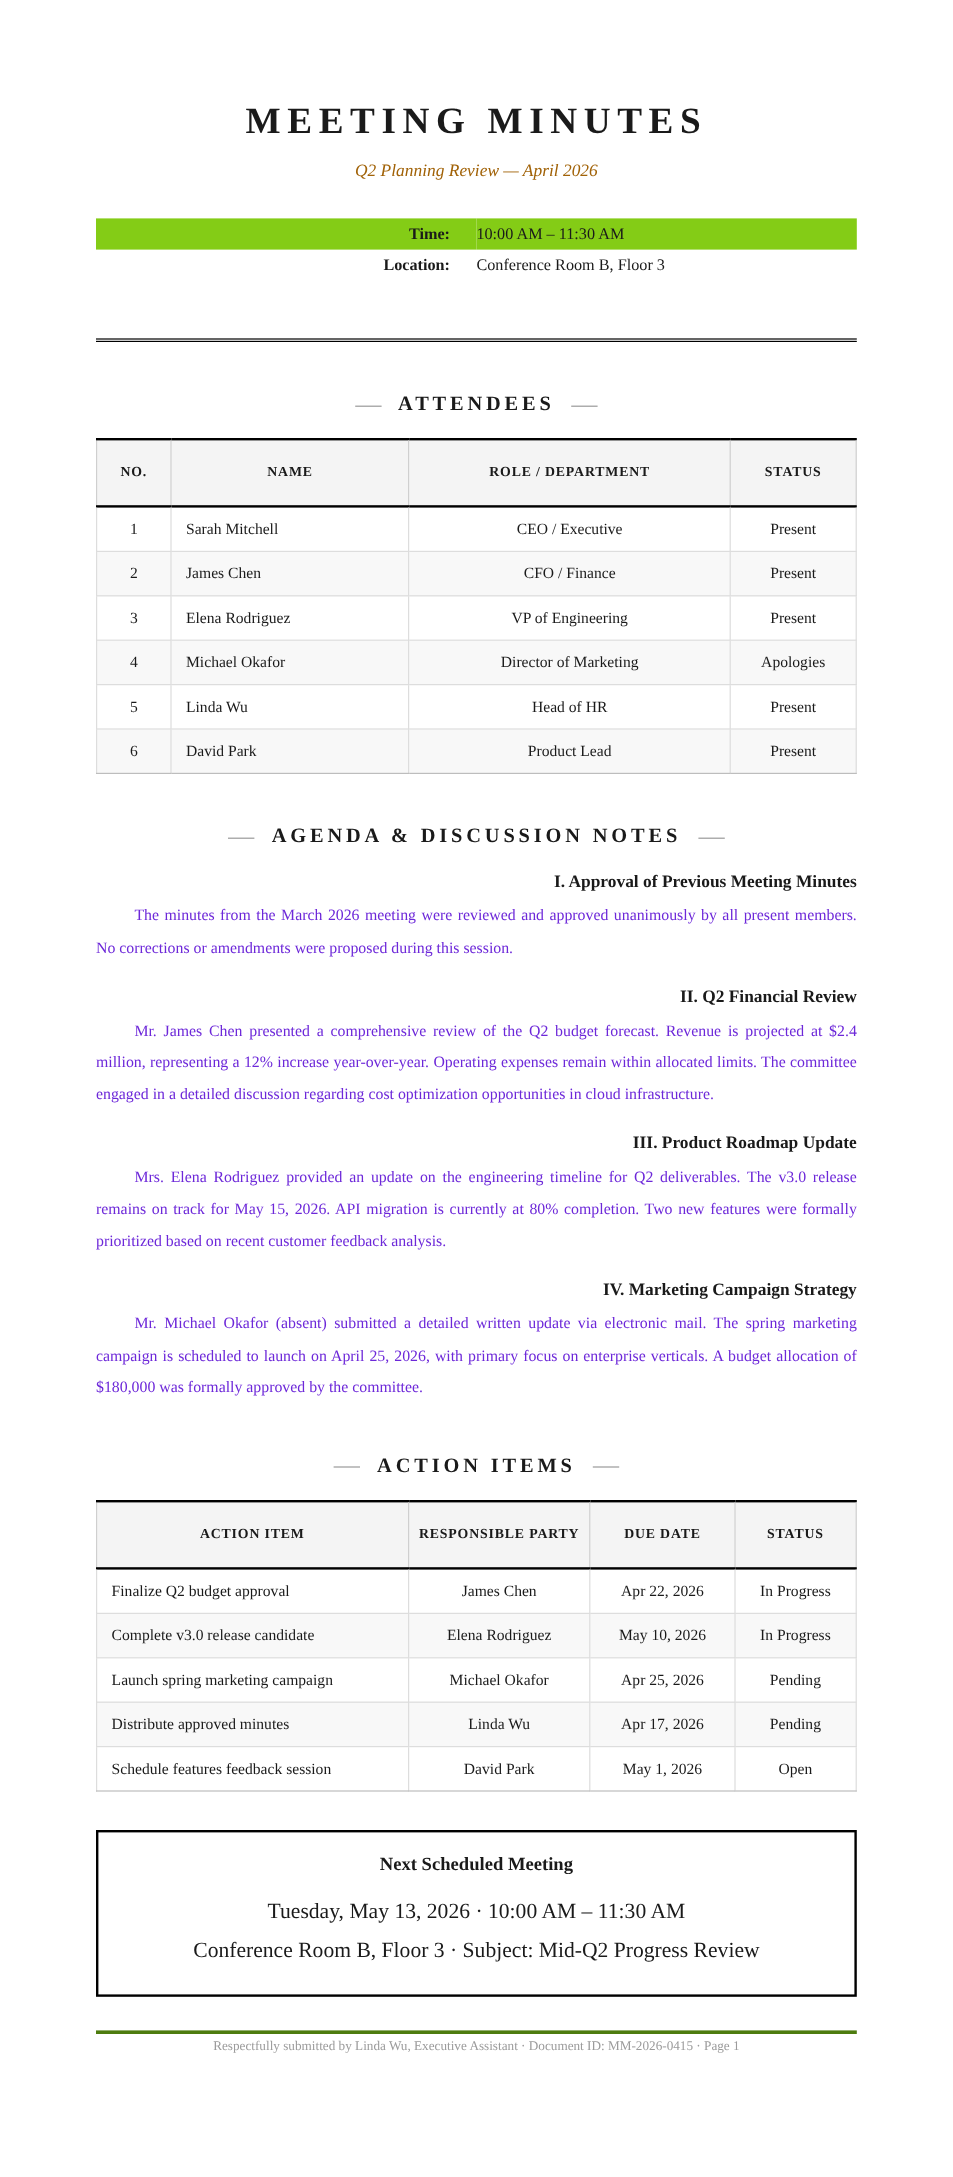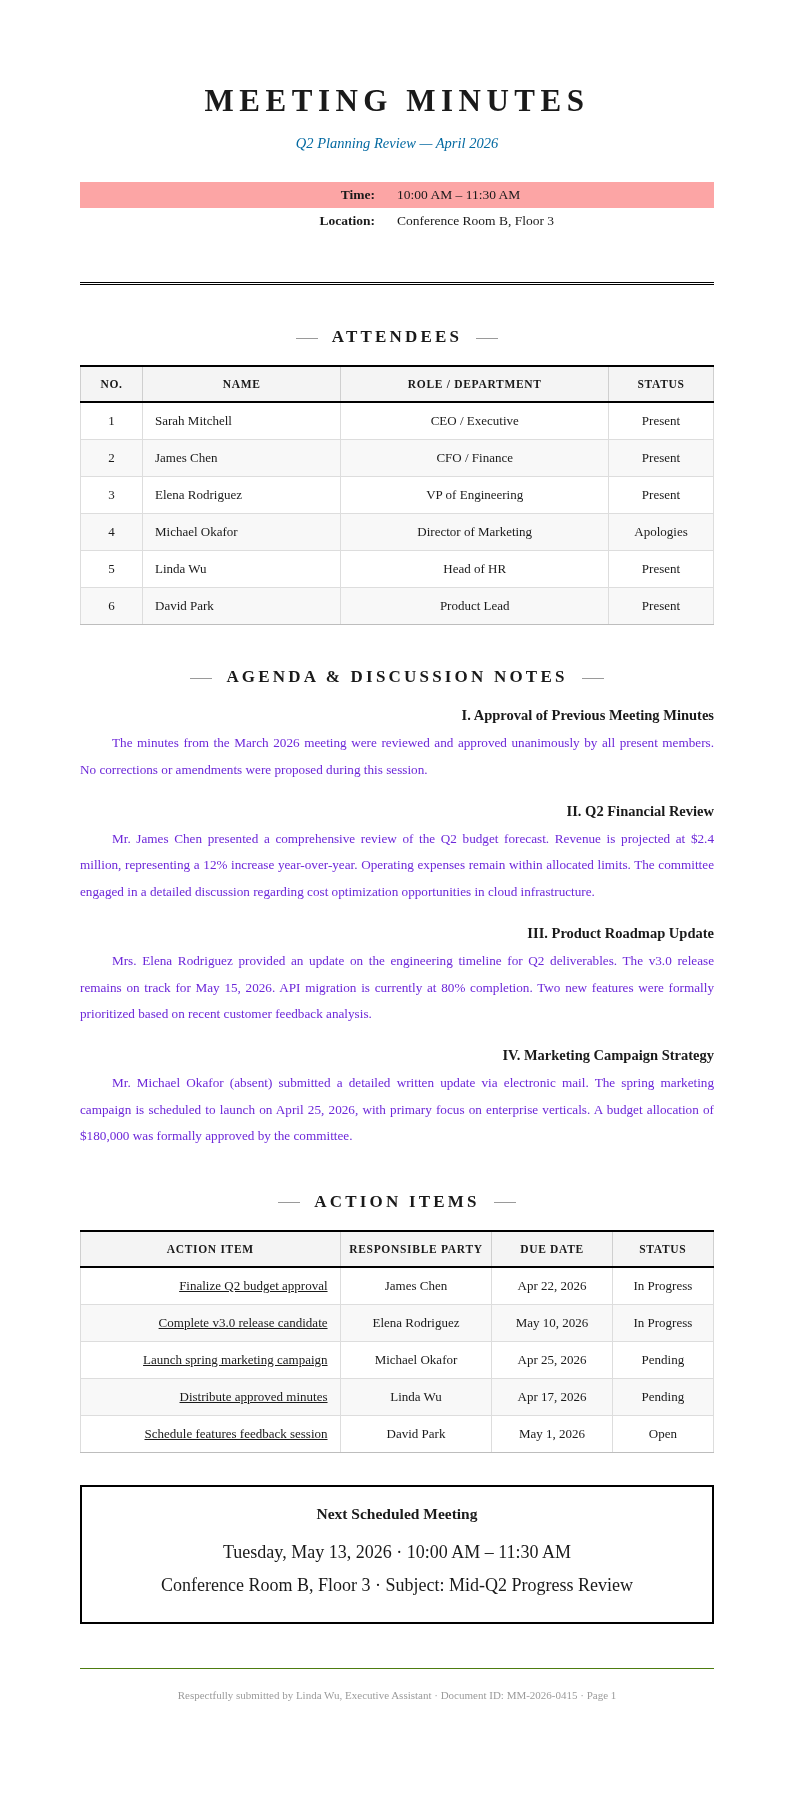--- a/index.html
+++ b/index.html
@@ -19,26 +19,26 @@
     font-size: 31px;
     font-weight: bold;
     letter-spacing: 5.5px;
     margin: 12px 0 0 0;
     line-height: 1.2;
   }
   .doc-subtitle {
     text-align: center;
     font-style: italic;
     font-size: 14.5px;
-    color: #0369a1;
+    color: #a16207;
     margin: 16px 0 0 0;
   }
 
   .meta { margin: 30px auto 0 auto; width: 100%; border-collapse: collapse; }
-  .meta tr.striped { background: #fca5a5; }
+  .meta tr.striped { background: #84cc16; }
   .meta td { padding: 5px 0; font-size: 13.5px; }
   .meta td.label {
     width: 50%;
     text-align: right;
     font-weight: bold;
     padding-right: 22px;
     white-space: nowrap;
   }
   .meta td.value { width: 50%; text-align: left; }
 
@@ -74,41 +74,41 @@
   }
   table.grid thead th {
     background: #f4f4f4;
     border-top: 2.2px solid #000;
     border-bottom: 2.2px solid #000;
     border-left: 1px solid #cfcfcf;
     border-right: 1px solid #cfcfcf;
     font-weight: bold;
     font-size: 11.5px;
     letter-spacing: 0.7px;
-    padding: 11px 8px;
+    padding: 21px 8px;
     text-align: center;
   }
   table.grid tbody td {
     border: 1px solid #dddddd;
     padding: 10px 12px;
     text-align: center;
   }
   table.grid tbody tr:nth-child(even) { background: #f8f8f8; }
   table.grid tbody tr:last-child td { border-bottom: 1.5px solid #bdbdbd; }
 
   .attendees td.col-no { width: 62px; }
   .attendees td.col-name { text-align: left; }
   .attendees th.col-name { text-align: center; }
   .attendees td.col-status { width: 105px; }
 
   .actions th.c-item { width: 41%; }
   .actions th.c-party { width: 24%; }
   .actions th.c-due { width: 19%; }
   .actions th.c-status { width: 16%; }
-  .actions tbody td.c-item { text-align: right; text-decoration: underline; }
+  .actions tbody td.c-item { text-align: left; }
 
   
   .agenda-item { margin: 0 0 4px 0; }
   .agenda-item h3 {
     font-size: 14.5px;
     font-weight: bold;
     margin: 20px 0 6px 0;
     text-align: right;
   }
   .agenda-item p {
@@ -132,23 +132,23 @@
     font-weight: bold;
     margin-bottom: 13px;
   }
   .next-box .nb-line {
     font-size: 18px;
     line-height: 1.85;
   }
 
   
   .footer {
-    margin-top: 44px;
-    border-top: 1px solid #4d7c0f;
-    padding-top: 20px;
+    margin-top: 28px;
+    border-top: 3px solid #4d7c0f;
+    padding-top: 4px;
     text-align: center;
     font-size: 11px;
     color: #9b9b9b;
   }
 </style>
 </head>
 <body>
 
 <div class="page">
 

